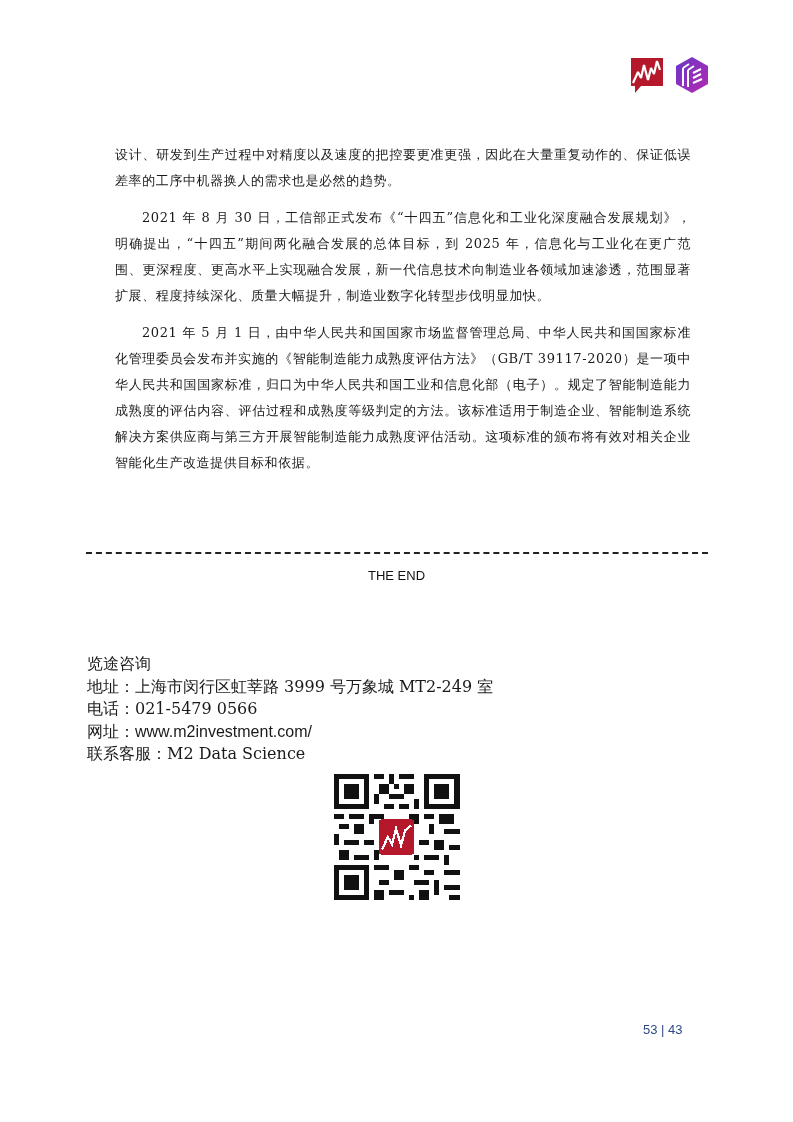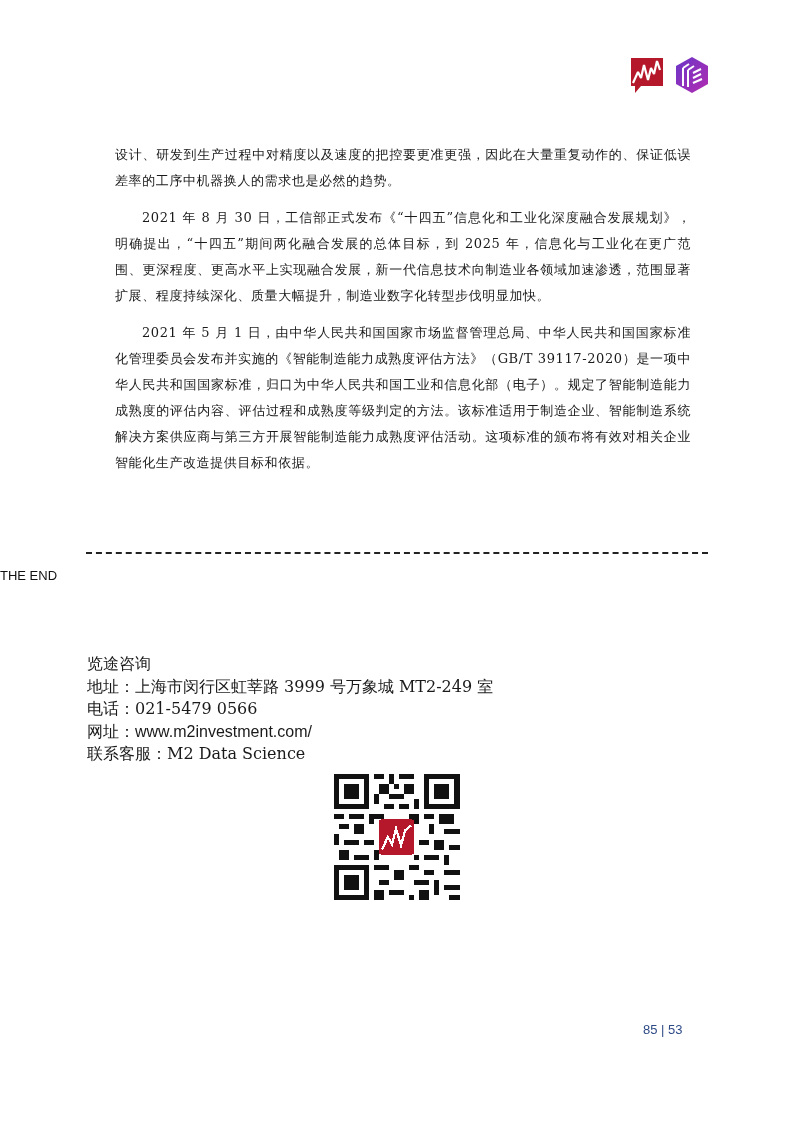--- a/index.html
+++ b/index.html
@@ -4,21 +4,21 @@
 <style>
   html, body { margin: 0; padding: 0; background: #ffffff; }
   body { width: 793px; height: 1122px; position: relative; overflow: hidden;
          font-family: "DejaVu Serif", "Liberation Serif", serif; color: #1a1a1a; }
   .logos { position: absolute; top: 56px; left: 629px; display: flex; gap: 9px; }
   .logo { width: 36px; height: 38px; }
   .body-text { position: absolute; left: 115px; width: 576px; font-size: 13px; line-height: 26px; letter-spacing: 0.6px; }
   .para { margin: 0 0 11px 0; text-align: justify; }
   .para.indent { text-indent: 27px; }
   .dash-line { position: absolute; top: 552px; left: 86px; width: 622px; height: 0; border-top: 2px dashed #222; }
-  .the-end { position: absolute; top: 568px; left: 0; width: 793px; 
+  .the-end { position: absolute; top: 568px; left: 0; width: 793px; text-align: center;
              font-family: "Liberation Sans", sans-serif; font-size: 13px; color: #111; }
   .contact { position: absolute; top: 653px; left: 87px; font-size: 16px; line-height: 22.5px; }
   .contact-line { white-space: nowrap; }
   .url { font-family: "Liberation Sans", sans-serif; margin-top: 32px; }
   .qr { position: absolute; top: 774px; left: 331px; width: 131px; height: 126px; }
   .page-num { position: absolute; top: 1022px; left: 643px; font-family: "Liberation Sans", sans-serif;
               font-size: 13px; color: #2e4a86; }
 </style>
 </head>
 <body>
@@ -68,13 +68,13 @@
     <path d="M8 0h2v1h-2z M11 0h1v2h-1z M13 0h3v1h-3z M9 2h2v2h-2z M12 2h1v1h-1z M14 2h2v2h-2z M8 4h1v2h-1z M11 4h3v1h-3z M16 5h1v2h-1z M10 6h2v1h-2z M13 6h2v1h-2z"></path>
     <path d="M0 8h2v1h-2z M3 8h3v1h-3z M7 8h1v2h-1z M1 10h2v1h-2z M4 10h2v2h-2z M0 12h1v2h-1z M2 13h3v1h-3z M6 13h2v1h-2z M1 15h2v2h-2z M4 16h3v1h-3z"></path>
     <path d="M18 8h2v1h-2z M21 8h3v2h-3z M19 10h1v2h-1z M22 11h3v1h-3z M17 13h2v1h-2z M20 13h2v2h-2z M23 14h2v1h-2z M18 16h3v1h-3z M22 16h1v2h-1z"></path>
     <path d="M8 18h3v1h-3z M12 19h2v2h-2z M9 21h2v1h-2z M15 18h2v1h-2z M8 23h2v2h-2z M11 23h3v1h-3z M16 21h3v1h-3z M18 19h2v1h-2z M20 21h1v3h-1z M22 19h3v1h-3z M17 23h2v2h-2z M22 22h3v1h-3z M23 24h2v1h-2z M15 24h1v1h-1z"></path>
     <path d="M8 8h2v1h-2z M15 8h2v2h-2z M8 15h1v2h-1z M16 16h1v1h-1z"></path>
   </g>
   <rect x="9" y="9" width="7" height="7" rx="0.6" fill="#b5182b"></rect>
   <polyline points="9.6,15 10.8,12.5 11.6,14 12.4,10.8 13.4,14.2 14.2,11.2 15.4,10.2" fill="none" stroke="#fff" stroke-width="0.45"></polyline>
 </svg>
 
-<div class="page-num">85 | 53</div>
+<div class="page-num">53 | 43</div>
 
 </body></html>

